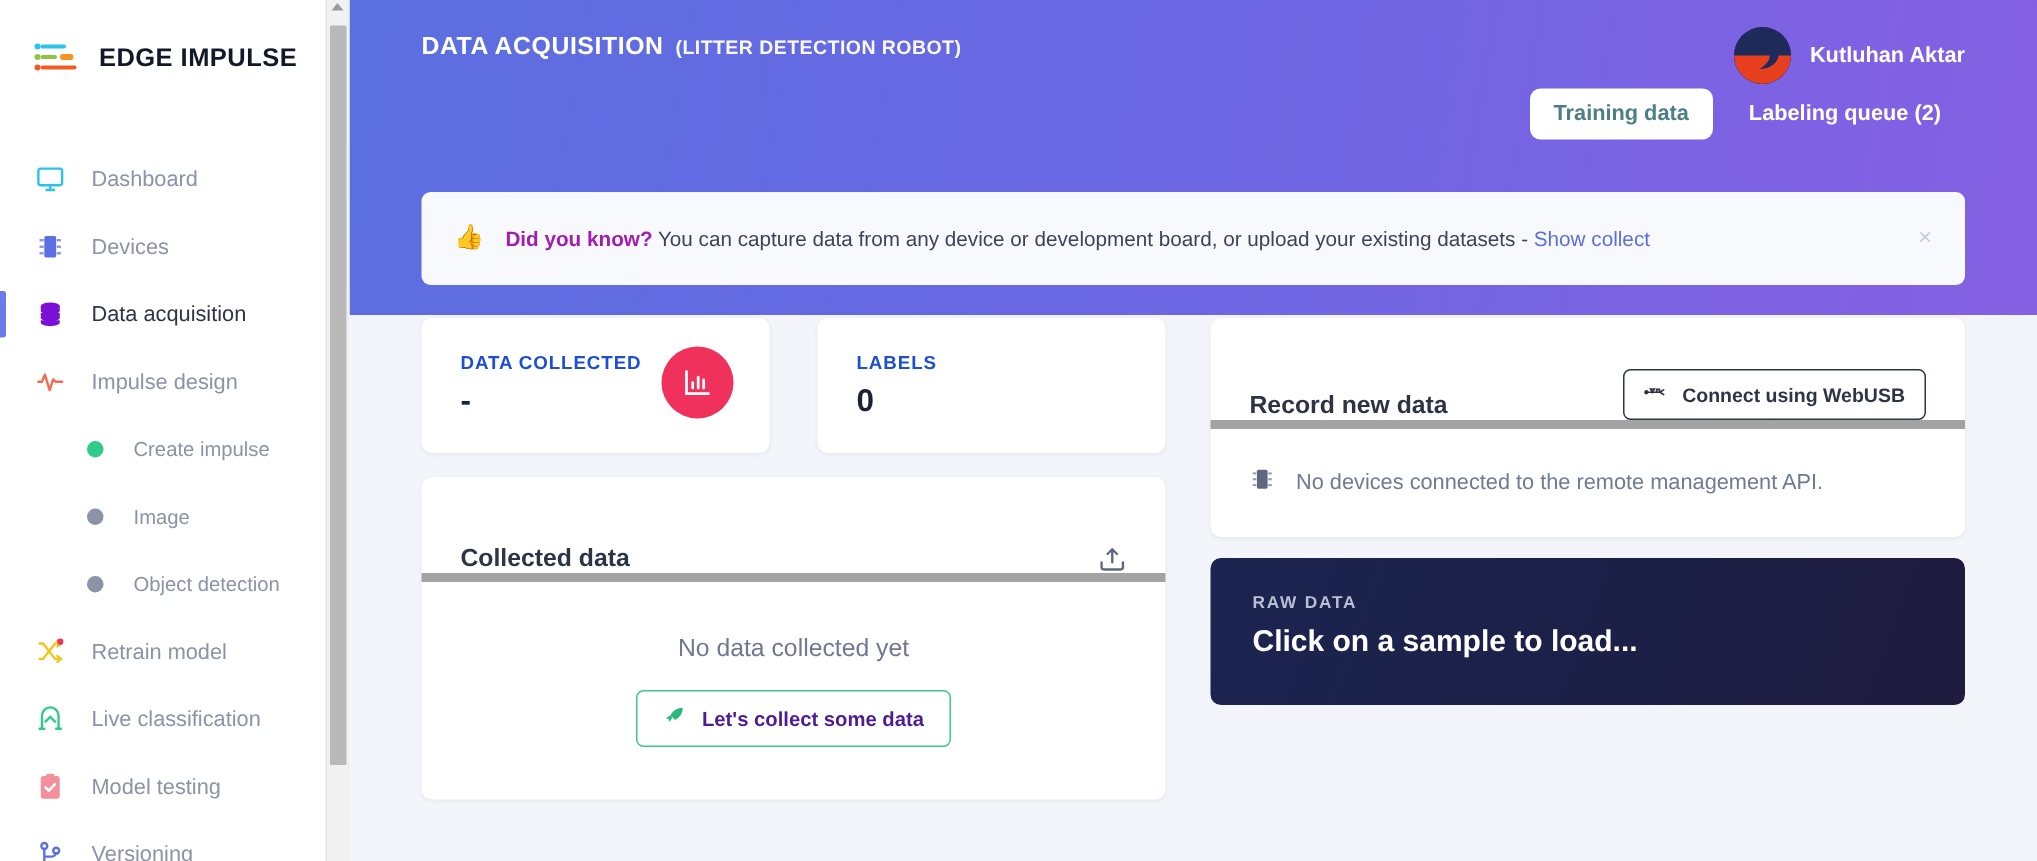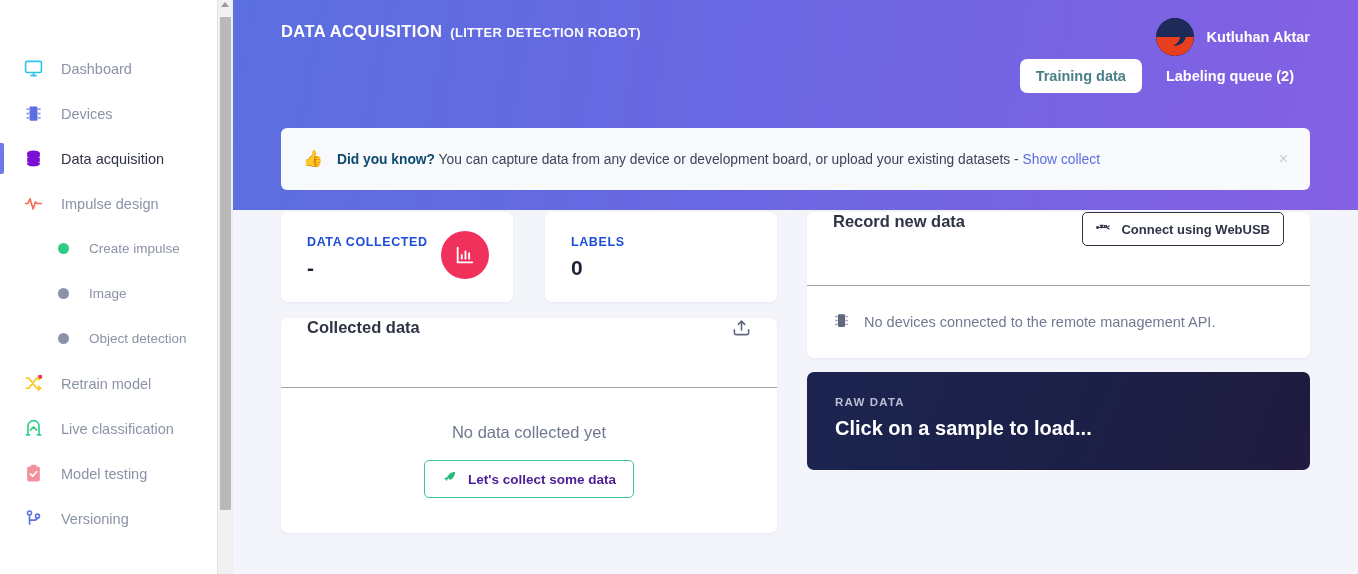--- a/index.html
+++ b/index.html
@@ -105,21 +105,21 @@
   .user-name { font-size: 14.5px; font-weight: bold; color: #ffffff; }
 
   
   .banner {
     position: absolute; left: 48px; top: 128px; right: 48px;
     height: 62px; background: #f7f9fd; border-radius: 6px;
     display: flex; align-items: center; padding: 0 22px;
   }
   .banner-icon { font-size: 16px; margin-right: 14px; color: #1b2236; line-height:1; }
   .banner-text { font-size: 13.8px; color: #3d4458; }
-  .banner-text b { color: #0c4a6e; font-weight: bold; }
+  .banner-text b { color: #a21caf; font-weight: bold; }
   .banner-link { color: #5b6fe0; cursor: pointer; }
   .banner-close {
     position: absolute; right: 22px; top: 50%; transform: translateY(-50%);
     color: #c6ccda; font-size: 16px; cursor: pointer; line-height: 1;
   }
 
   
   .content {
     position: absolute; top: 210px; left: 0; right: 0; bottom: 0;
     padding: 2px 48px 0 48px;
@@ -147,22 +147,22 @@
   .stat-badge {
     position: absolute; right: 24px; top: 19px;
     width: 48px; height: 48px; border-radius: 50%;
     display: flex; align-items: center; justify-content: center;
   }
 
   .collected {
     margin-top: 16px; height: 215px; display: flex; flex-direction: column;
   }
   .card-head {
-    height: 70px; display: flex; align-items: flex-start;
-    padding: 0 26px; border-bottom: 1px solid #a3a3a3;
+    height: 70px; display: flex; align-items: flex-end;
+    padding: 0 26px; border-bottom: 6px solid #a3a3a3;
   }
   .card-title { font-size: 16.5px; font-weight: bold; color: #2e3446; }
   .card-head-action { margin-left: auto; cursor: pointer; display:flex; }
   .empty-body {
     flex: 1; display: flex; flex-direction: column;
     align-items: center; justify-content: center; gap: 18px;
   }
   .empty-msg { font-size: 16.5px; color: #6f7890; }
   .ghost-btn {
     display: inline-flex; align-items: center; gap: 11px;
@@ -198,20 +198,34 @@
     font-size: 20px; font-weight: bold; color: #ffffff; margin-top: 9px;
   }
 </style>
 </head>
 <body>
 
 <div class="app">
 
   <div class="sidebar">
 
+    <div class="logo-row">
+      <span class="logo-mark">
+        <svg width="34" height="24" viewBox="0 0 34 24">
+          <rect x="1" y="2" width="4" height="4" rx="2" fill="#2bc4e8"></rect>
+          <rect x="5" y="2.6" width="17" height="2.8" rx="1.4" fill="#2bc4e8"></rect>
+          <rect x="1" y="9" width="4" height="4" rx="2" fill="#8cc63f"></rect>
+          <rect x="5" y="9.6" width="11" height="2.8" rx="1.4" fill="#8cc63f"></rect>
+          <rect x="18" y="9" width="9" height="4" rx="2" fill="#f7941e"></rect>
+          <rect x="1" y="16" width="4" height="4" rx="2" fill="#f15a24"></rect>
+          <rect x="5" y="16.6" width="24" height="2.8" rx="1.4" fill="#f15a24"></rect>
+        </svg>
+      </span>
+      <span class="logo-text">EDGE IMPULSE</span>
+    </div>
 
     <div class="nav">
 
       <div class="nav-item">
         <span class="nav-icon">
           <svg width="19" height="19" viewBox="0 0 24 24" fill="none" stroke="#2bc4e8" stroke-width="2">
             <rect x="2" y="3" width="20" height="14" rx="2"></rect>
               <path d="M8 21h8M12 17v4"></path>
           </svg>
         </span>

